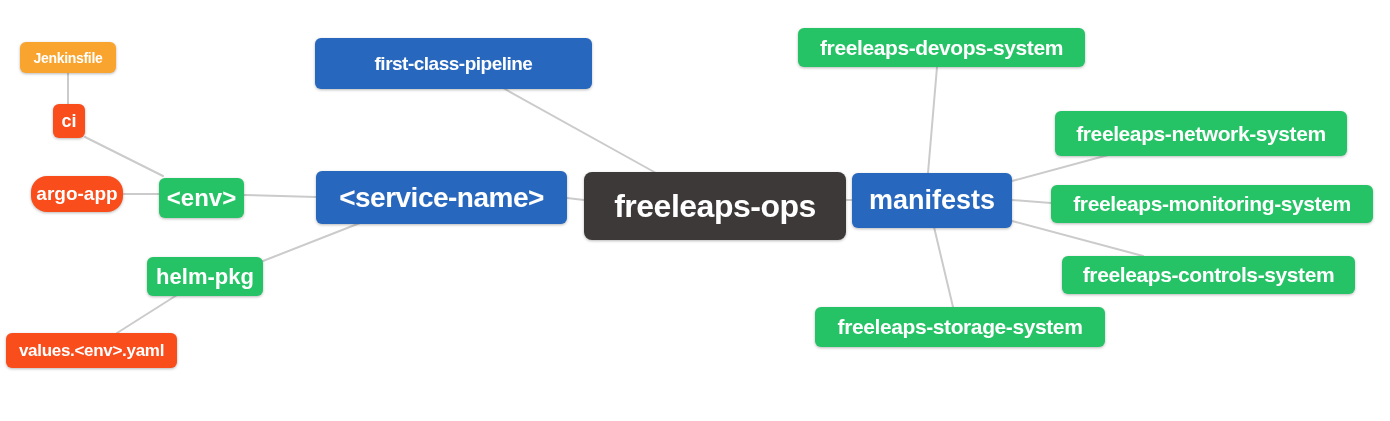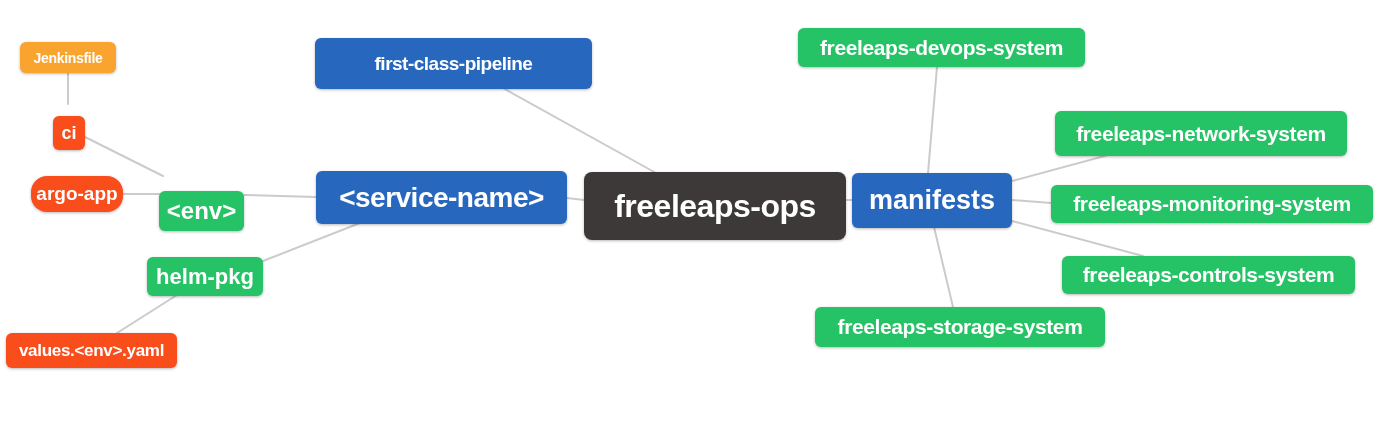--- a/index.html
+++ b/index.html
@@ -34,23 +34,23 @@
     box-shadow: 0 1px 3px rgba(0,0,0,0.28);
     cursor: pointer;
   }
   .c-root   { background: #3c3938; border-radius: 8px; }
   .c-blue   { background: #2767bd; }
   .c-green  { background: #25c366; }
   .c-red    { background: #f94d1c; }
   .c-orange { background: #f9a42e; margin-top: 15px; }
 
   #n-jenkinsfile { left: 20px;  top: 27px;  width: 96px;  height: 31px; font-size: 14px; letter-spacing: -0.3px; }
-  #n-ci          { left: 53px;  top: 104px; width: 32px;  height: 34px; font-size: 18px; margin-top: 12px; }
+  #n-ci          { left: 53px;  top: 104px; width: 32px;  height: 34px; font-size: 18px; }
   #n-argo-app    { left: 31px;  top: 176px; width: 92px;  height: 36px; font-size: 19px; border-radius: 16px; }
-  #n-env         { left: 159px; top: 191px; width: 85px;  height: 40px; font-size: 24px; }
+  #n-env         { left: 159px; top: 178px; width: 85px;  height: 40px; font-size: 24px; }
   #n-fcp         { left: 315px; top: 38px;  width: 277px; height: 51px; font-size: 19px; letter-spacing: -0.5px; }
   #n-svc         { left: 316px; top: 171px; width: 251px; height: 53px; font-size: 28px; letter-spacing: -0.5px; }
   #n-helm        { left: 147px; top: 257px; width: 116px; height: 39px; font-size: 22px; }
   #n-values      { left: 6px;   top: 333px; width: 171px; height: 35px; font-size: 17px; letter-spacing: -0.3px; }
   #n-root        { left: 584px; top: 172px; width: 262px; height: 68px; font-size: 32px; letter-spacing: -0.5px; }
   #n-manifests   { left: 852px; top: 173px; width: 160px; height: 55px; font-size: 27px; }
   #n-devops      { left: 798px;  top: 28px;  width: 287px; height: 39px; }
   #n-network     { left: 1055px; top: 111px; width: 292px; height: 45px; }
   #n-monitoring  { left: 1051px; top: 185px; width: 322px; height: 38px; }
   #n-controls    { left: 1062px; top: 256px; width: 293px; height: 38px; }

